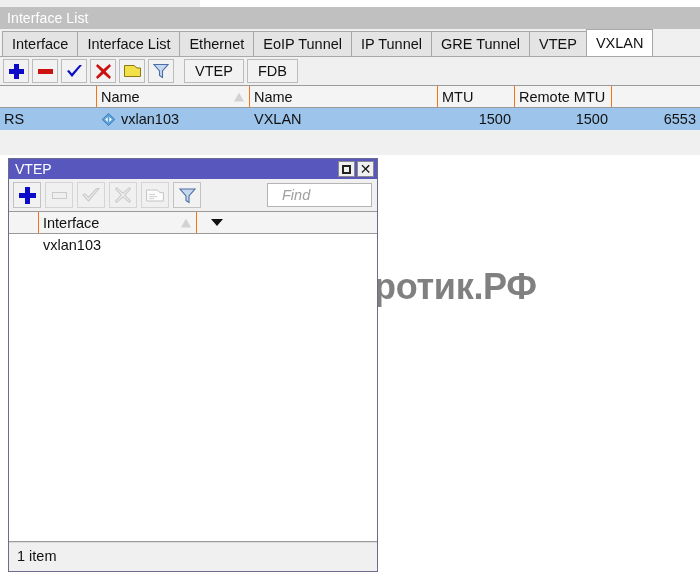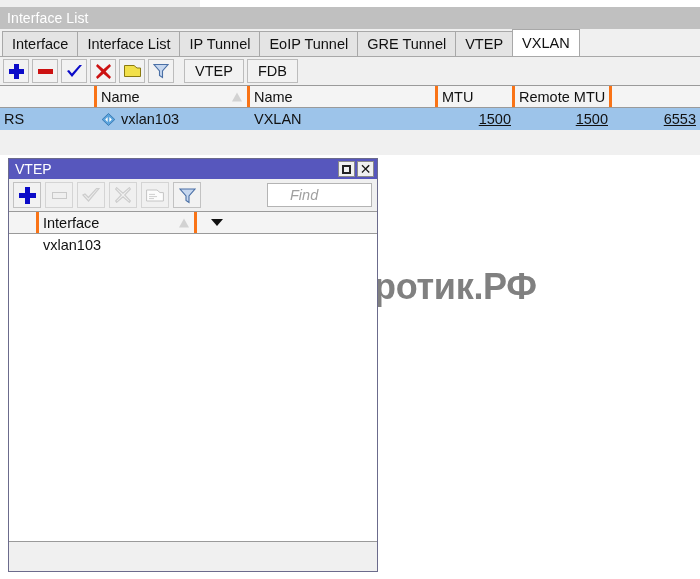--- a/index.html
+++ b/index.html
@@ -63,33 +63,33 @@
   
   .tbl{position:relative;width:700px;}
   .thead{
     display:flex;height:23px;background:#f4f4f4;
     border-top:1px solid #9a9a9a;border-bottom:1px solid #9a9a9a;
     box-sizing:border-box;font-size:14.5px;color:#111;
   }
   .th{
     position:relative;display:flex;align-items:center;
     padding:0 4px;box-sizing:border-box;
-    border-right:3px solid #f97316;overflow:hidden;white-space:nowrap;
+    border-right:1px solid #f97316;overflow:hidden;white-space:nowrap;
   }
   .sortmark{
     position:absolute;right:5px;top:50%;transform:translateY(-50%);
     width:0;height:0;border-left:5px solid transparent;border-right:5px solid transparent;
     border-bottom:9px solid #d2d2d2;
   }
   .trow{
     display:flex;height:22px;align-items:center;background:#9dc4ea;
     font-size:14.5px;color:#111;box-sizing:border-box;
   }
   .td{padding:0 4px;box-sizing:border-box;white-space:nowrap;overflow:hidden;display:flex;align-items:center;}
-  .td.r{justify-content:flex-end;text-decoration:underline;}
+  .td.r{justify-content:flex-end;}
   .vxicon{
     width:15px;height:13px;margin-right:5px;flex:0 0 auto;
   }
 
   
   .watermark{
     position:absolute;left:108px;top:266px;
     font-size:36px;font-weight:bold;color:#808080;
     white-space:nowrap;letter-spacing:-0.3px;
   }
@@ -124,21 +124,21 @@
   }
   .vt-btn.dis{background:#f0f0f0;border-color:#d4d4d4;}
   .ic-plus-lg{position:relative;width:17px;height:17px;}
   .ic-plus-lg::before,.ic-plus-lg::after{content:"";position:absolute;background:#0b0bc8;}
   .ic-plus-lg::before{left:6px;top:0;width:5px;height:17px;}
   .ic-plus-lg::after{left:0;top:6px;width:17px;height:5px;}
   .ic-minus-dis{width:15px;height:7px;border:1px solid #c9c9c9;background:#efefef;box-sizing:border-box;}
   .findbox{
     position:absolute;right:5px;top:4px;width:105px;height:24px;
     background:#ffffff;border:1px solid #b4b4b4;box-sizing:border-box;
-    display:flex;align-items:center;padding-left:22px;
+    display:flex;align-items:center;padding-left:14px;
   }
   .findbox span{font-size:14.5px;font-style:italic;color:#a0a0a0;}
 
   .vtep-head{
     display:flex;height:23px;background:#f4f4f4;
     border-top:1px solid #9a9a9a;border-bottom:1px solid #9a9a9a;
     box-sizing:border-box;font-size:14.5px;color:#111;
   }
   .vtep-body{
     position:relative;height:308px;background:#ffffff;
@@ -167,24 +167,27 @@
     <div class="win-title">Interface List</div>
 
     <div class="tabstrip">
       <div class="tab">
           <span>Interface</span>
         </div>
       <div class="tab">
           <span>Interface List</span>
         </div>
       <div class="tab">
+          <span>Ethernet</span>
+        </div>
+      <div class="tab">
+          <span>EoIP Tunnel</span>
+        </div>
+      <div class="tab">
           <span>IP Tunnel</span>
-        </div>
-      <div class="tab">
-          <span>EoIP Tunnel</span>
         </div>
       <div class="tab">
           <span>GRE Tunnel</span>
         </div>
       <div class="tab">
           <span>VTEP</span>
         </div>
       <div class="tab active">
           <span>VXLAN</span>
         </div>
@@ -323,15 +326,16 @@
     </div>
 
     <div class="vtep-body">
       <div class="vtep-row">
         <div class="td" style="width:30px"></div>
         <div class="td" style="width:158px">vxlan103</div>
         <div class="td" style="width:39px"></div>
       </div>
     </div>
 
+    <div class="vtep-status">1 item</div>
   </div>
 
 </div>
 
 </body></html>

